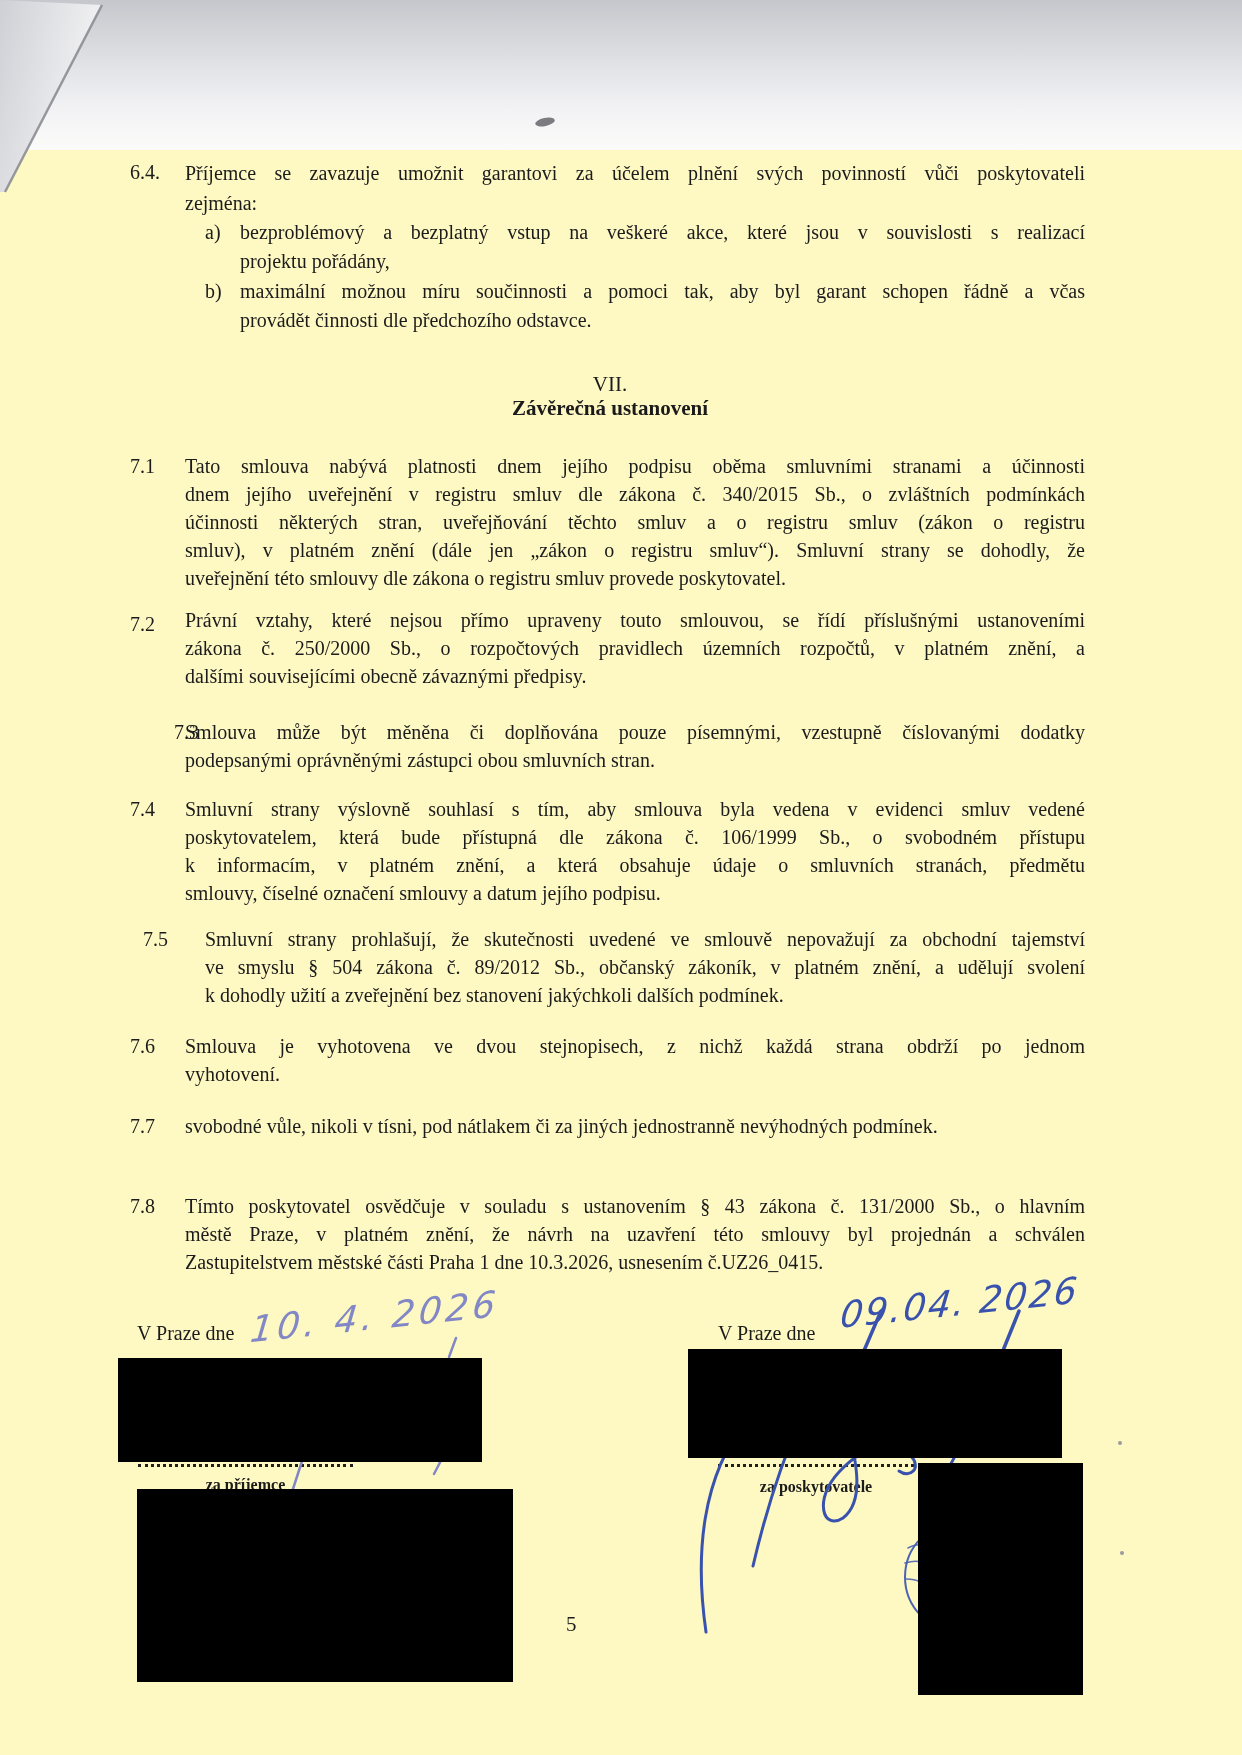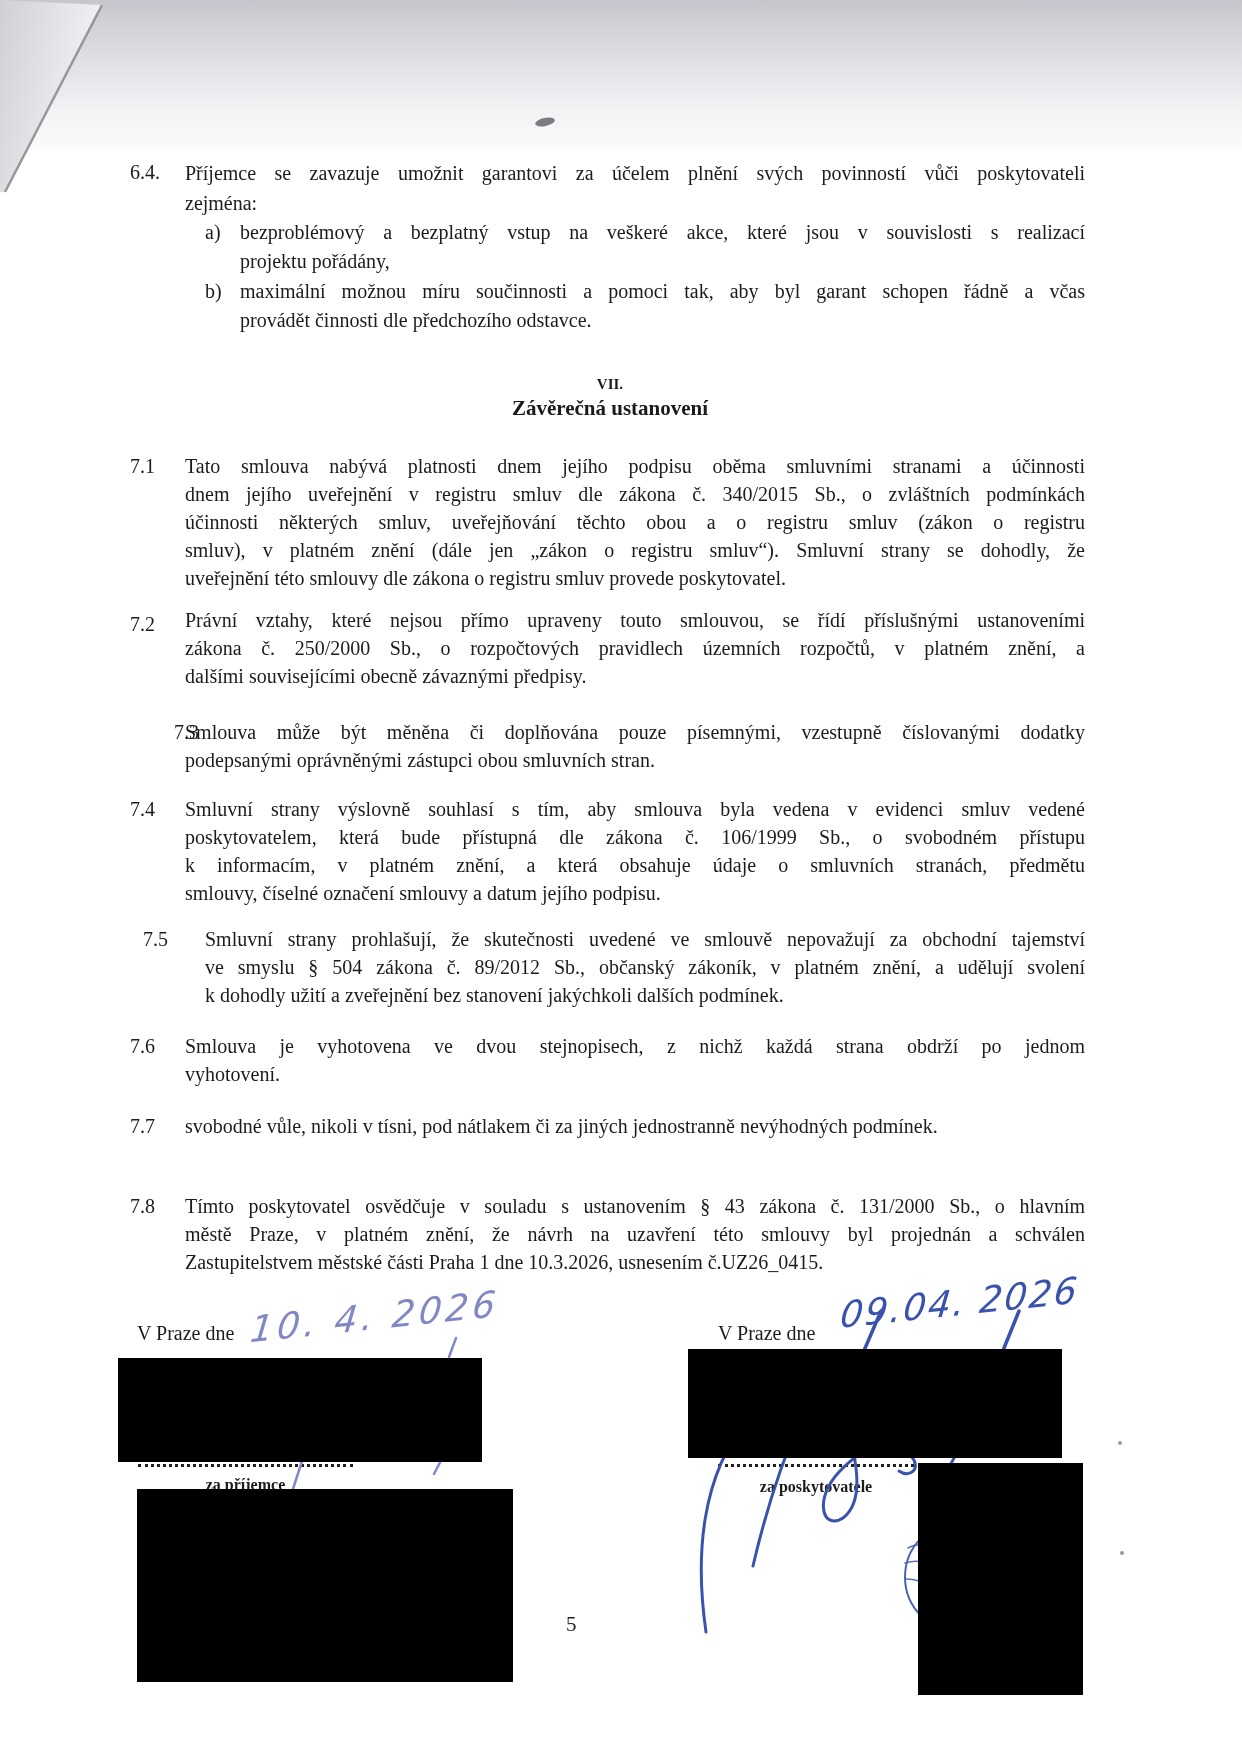--- a/index.html
+++ b/index.html
@@ -1,29 +1,29 @@
 <!DOCTYPE html>
 <html><head>
 <meta charset="utf-8">
 <style>
   html,body{margin:0;padding:0;background:#e9e9e9;}
-  .page{position:relative;width:1242px;height:1755px;background:#ffffff;overflow:hidden;
+  .page{position:relative;width:1242px;height:1755px;background:#fef9c3;overflow:hidden;
         font-family:"Liberation Serif",serif;color:#1b1b1c;}
   .scan-band{position:absolute;left:0;top:0;width:100%;height:150px;z-index:0;
       background:linear-gradient(180deg,#c6c7cc 0%,#d3d4d8 20%,#e2e3e7 45%,#f2f2f5 72%,#fbfbf9 100%);}
   svg.decor{position:absolute;left:0;top:0;z-index:1;pointer-events:none;}
   svg.ink{position:absolute;left:0;top:0;z-index:10;pointer-events:none;}
   .txt{position:absolute;z-index:5;font-size:20px;line-height:28px;}
   .num{position:absolute;z-index:5;font-size:20px;line-height:28px;}
   .ln{height:28px;line-height:28px;white-space:nowrap;text-align:justify;text-align-last:justify;}
   .ln.last{text-align-last:left;}
   .lines.lh30 .ln{height:30px;line-height:30px;}
   .lines.lh29 .ln{height:29px;line-height:29px;}
   .art-head{position:absolute;left:170px;top:372px;width:880px;text-align:center;z-index:5;}
-  .art-head .an{font-weight:bold;font-size:15px;line-height:24px;}
+  .art-head .an{font-weight:normal;font-size:21px;line-height:24px;}
   .art-head .at{font-weight:bold;font-size:21px;line-height:24px;}
   .sig-label{position:absolute;z-index:5;font-size:20px;}
   .hw{position:absolute;z-index:10;font-family:"DejaVu Sans",sans-serif;font-style:italic;white-space:nowrap;}
   .hw.left{left:250px;top:1296px;font-size:36px;color:#8287c5;letter-spacing:4px;
            transform:rotate(-6deg) skewX(-12deg);}
   .hw.right{left:840px;top:1282px;font-size:36px;color:#3952ad;letter-spacing:2px;
            transform:rotate(-6deg) skewX(-12deg);}
   .dotline{position:absolute;z-index:5;border-bottom:3px dotted #1f1f1f;height:0;}
   .role{position:absolute;z-index:5;font-size:16px;font-weight:bold;text-align:center;}
   .redact{position:absolute;background:#000;z-index:20;}
@@ -71,21 +71,21 @@
   <div class="art-head">
     <div class="an">VII.</div>
     <div class="at">Závěrečná ustanovení</div>
   </div>
 
   <div id="clauses">
       <span class="num" style="left: 130px; top: 452px;">7.1</span>
       <div class="txt lines" style="left: 185px; top: 452px; width: 900px;">
         <div class="ln">Tato smlouva nabývá platnosti dnem jejího podpisu oběma smluvními stranami a účinnosti</div>
         <div class="ln">dnem jejího uveřejnění v registru smluv dle zákona č. 340/2015 Sb., o zvláštních podmínkách</div>
-        <div class="ln">účinnosti některých smluv, uveřejňování těchto obou a o registru smluv (zákon o registru</div>
+        <div class="ln">účinnosti některých stran, uveřejňování těchto smluv a o registru smluv (zákon o registru</div>
         <div class="ln">smluv), v platném znění (dále jen „zákon o registru smluv“). Smluvní strany se dohodly, že</div>
         <div class="ln last">uveřejnění této smlouvy dle zákona o registru smluv provede poskytovatel.</div>
       </div>
       <span class="num" style="left: 130px; top: 610px;">7.2</span>
       <div class="txt lines" style="left: 185px; top: 606px; width: 900px;">
         <div class="ln">Právní vztahy, které nejsou přímo upraveny touto smlouvou, se řídí příslušnými ustanoveními</div>
         <div class="ln">zákona č. 250/2000 Sb., o rozpočtových pravidlech územních rozpočtů, v platném znění, a</div>
         <div class="ln last">dalšími souvisejícími obecně závaznými předpisy.</div>
       </div>
       <span class="num" style="left: 130px; top: 718px; margin-left: 44px;">7.3</span>

